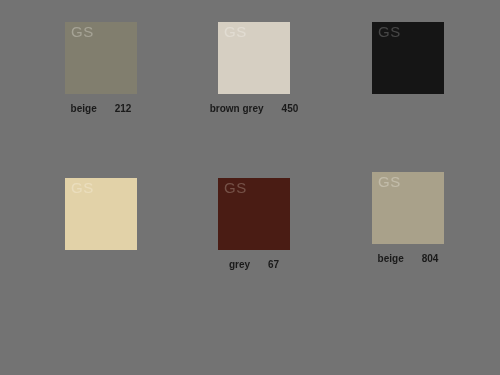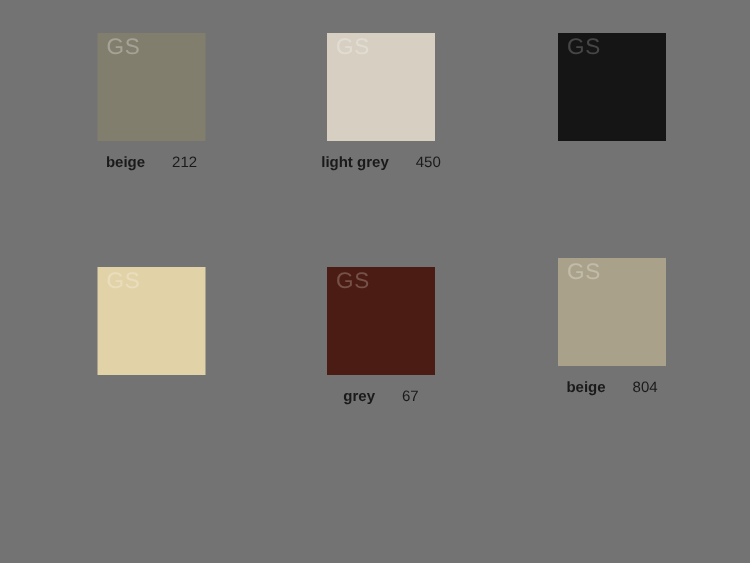--- a/index.html
+++ b/index.html
@@ -47,39 +47,39 @@
     text-align: center;
     font-family: "Liberation Sans", sans-serif;
     font-size: 10px;
     color: #1a1a1a;
     white-space: nowrap;
   }
   .swatch-label .label-name {
     font-weight: 700;
   }
   .swatch-label .label-code {
-    font-weight: 400;
+    font-weight: 700;
     margin-left: 18px;
   }
 </style>
 </head>
 <body>
 
 <div id="swatch-board" style="background: #737373;">
     <div class="swatch-cell" style="left: 26px; top: 22px;">
       <div class="swatch-chip" style="background: rgb(129, 126, 110);">
         <span class="swatch-watermark" style="color: rgb(216, 214, 204);">GS</span>
       </div>
       <div class="swatch-label"><span class="label-name">beige</span><span class="label-code">212</span></div>
     </div>
     <div class="swatch-cell" style="left: 179px; top: 22px;">
       <div class="swatch-chip" style="background: rgb(214, 207, 194);">
         <span class="swatch-watermark" style="color: rgb(242, 239, 233);">GS</span>
       </div>
-      <div class="swatch-label"><span class="label-name">light grey</span><span class="label-code">450</span></div>
+      <div class="swatch-label"><span class="label-name">brown grey</span><span class="label-code">450</span></div>
     </div>
     <div class="swatch-cell" style="left: 333px; top: 22px;">
       <div class="swatch-chip" style="background: rgb(21, 21, 21);">
         <span class="swatch-watermark" style="color: rgb(138, 138, 138);">GS</span>
       </div>
     </div>
     <div class="swatch-cell" style="left: 26px; top: 178px;">
       <div class="swatch-chip" style="background: rgb(226, 210, 168);">
         <span class="swatch-watermark" style="color: rgb(246, 238, 219);">GS</span>
       </div>

